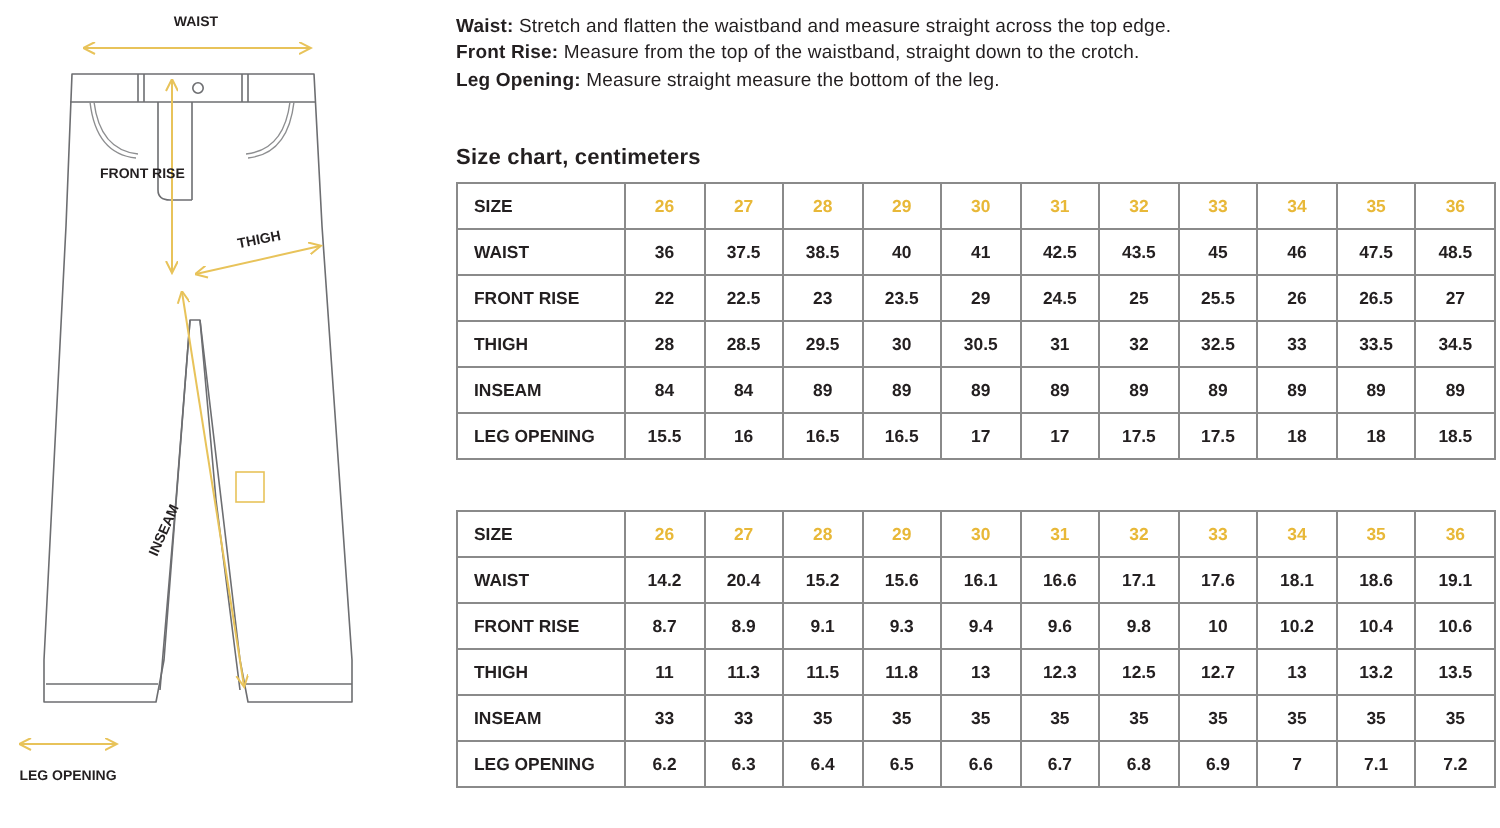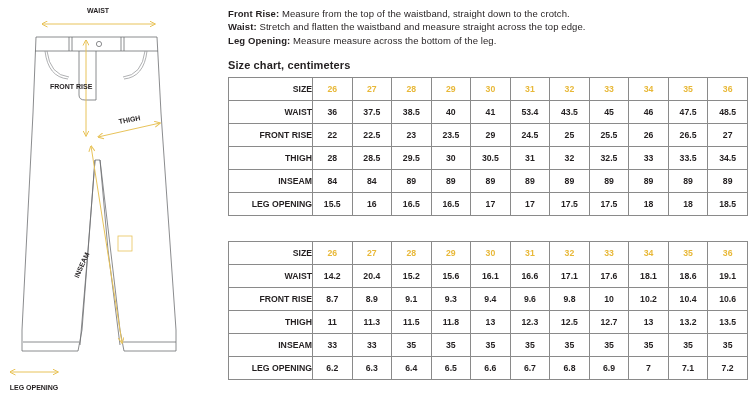--- a/index.html
+++ b/index.html
@@ -25,21 +25,21 @@
   .measure-list { margin: 0 0 12px 0; }
   .measure-line {
     font-size: 9.5px;
     line-height: 13.3px;
     color: #231f20;
     white-space: nowrap;
     letter-spacing: 0.01em;
   }
   .measure-line .term { font-weight: bold; }
 
-  .chart-block { margin-top: 12px; }
+  .chart-block { margin-top: 26px; }
   .chart-block.second { margin-top: 25px; }
   .chart-title {
     font-size: 11px;
     font-weight: bold;
     color: #231f20;
     margin-bottom: 6px;
     letter-spacing: 0.01em;
   }
 
   table.size-chart {
@@ -51,21 +51,21 @@
     border: 1px solid #8a8a8a;
     height: 23px;
     font-size: 8.7px;
     font-weight: bold;
     color: #231f20;
     text-align: center;
     vertical-align: middle;
     background: #fff;
   }
   table.size-chart td.rowlabel {
-    text-align: right;
+    text-align: left;
     padding-left: 8px;
     width: 84px;
     font-size: 8.7px;
   }
   table.size-chart tr.header td.sizeval {
     color: #e8b838;
   }
 </style>
 </head>
 <body>
@@ -136,23 +136,23 @@
       <text x="84" y="266" text-anchor="middle" font-family="Liberation Sans, sans-serif" font-size="7" font-weight="bold" fill="#231f20" transform="rotate(-66 84 266)">INSEAM</text>
 
       <line x1="10" y1="372" x2="58" y2="372" stroke="#e8c35a" stroke-width="1" marker-start="url(#arrL)" marker-end="url(#arrR)"></line>
       <text x="34" y="390" text-anchor="middle" font-family="Liberation Sans, sans-serif" font-size="7" font-weight="bold" fill="#231f20">LEG OPENING</text>
     </svg>
   </div>
 
   <div class="content">
 
     <div class="measure-list">
+        <div class="measure-line"><span class="term">Waist:</span><span> Stretch and flatten the waistband and measure straight across the top edge.</span></div>
         <div class="measure-line"><span class="term">Front Rise:</span><span> Measure from the top of the waistband, straight down to the crotch.</span></div>
-        <div class="measure-line"><span class="term">Waist:</span><span> Stretch and flatten the waistband and measure straight across the top edge.</span></div>
-        <div class="measure-line"><span class="term">Leg Opening:</span><span> Measure measure across the bottom of the leg.</span></div>
+        <div class="measure-line"><span class="term">Leg Opening:</span><span> Measure straight measure the bottom of the leg.</span></div>
       </div>
 
     <div class="chart-block">
       <div class="chart-title">Size chart, centimeters</div>
       <table class="size-chart">
         <tbody>
             <tr class="header">
               <td class="rowlabel">SIZE</td>
               <td class="sizeval">26</td>
               <td class="sizeval">27</td>
@@ -166,21 +166,21 @@
               <td class="sizeval">35</td>
               <td class="sizeval">36</td>
             </tr>
             <tr>
               <td class="rowlabel">WAIST</td>
               <td>36</td>
               <td>37.5</td>
               <td>38.5</td>
               <td>40</td>
               <td>41</td>
-              <td>53.4</td>
+              <td>42.5</td>
               <td>43.5</td>
               <td>45</td>
               <td>46</td>
               <td>47.5</td>
               <td>48.5</td>
             </tr>
             <tr>
               <td class="rowlabel">FRONT RISE</td>
               <td>22</td>
               <td>22.5</td>

